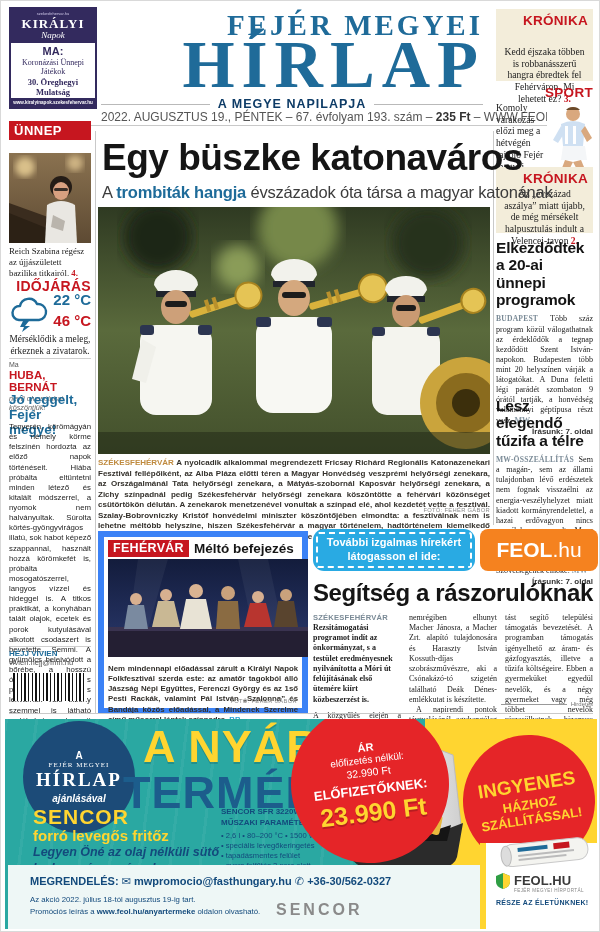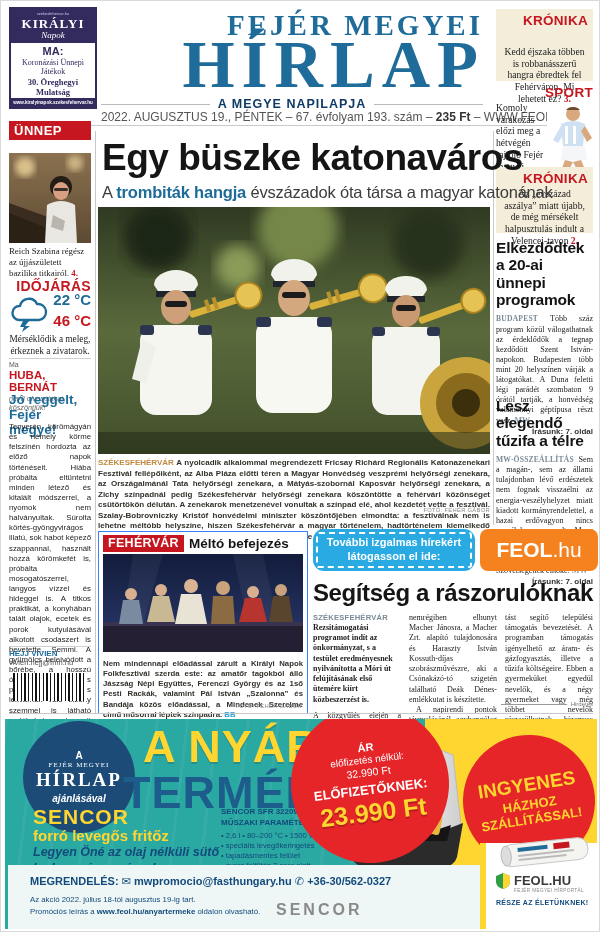--- a/index.html
+++ b/index.html
@@ -277,21 +277,21 @@
       <circle cx="368" cy="196" r="14" fill="#3c2f0c"></circle>
       <rect x="0" y="225" width="392" height="22" fill="#222a18" opacity=".55"></rect>
     </svg>
   </div>
 
   <p class="abs mcap jst" style="left:97px;top:457px;width:392px;margin:0;">
     <span class="mcap-label">SZÉKESFEHÉRVÁR </span><span>A nyolcadik alkalommal megrendezett Fricsay Richárd Regionális Katonazenekari Fesztivál fellépőiként, az Alba Pláza előtti téren a Magyar Honvédség veszprémi helyőrségi zenekara, az Országalmánál Tata helyőrségi zenekara, a Mátyás-szobornál Kaposvár helyőrségi zenekara, a Zichy színpadnál pedig Székesfehérvár helyőrségi zenekara köszöntötte a fehérvári közönséget csütörtökön délután. A zenekarok menetzenével vonultak a színpad elé, ahol kezdetét vette a fesztivál. Szalay-Bobrovniczky Kristóf honvédelmi miniszter köszöntőjében elmondta: a fesztiválnak nem is lehetne méltóbb helyszíne, hiszen Székesfehérvár a magyar történelem, hadtörténelem kiemelkedő települése. Úgy fogalmazott: büszke katonaváros, szinte alapítása óta. </span><span class="sign">STR</span>
   </p>
   <div class="abs credit rt" style="left:389px;top:506px;width:100px;">FOTÓ: FEHÉR GÁBOR</div>
 
-  <div class="abs" style="left:97px;top:530px;width:210px;height:183px;border:1px solid #3b82f6;box-sizing:border-box;background:#fff;">
+  <div class="abs" style="left:97px;top:530px;width:210px;height:183px;border:6px solid #3b82f6;box-sizing:border-box;background:#fff;">
     <div style="display:flex;align-items:center;gap:5px;padding:3px 4px 2px;">
       <span class="redbox" style="font-size:12.5px;padding:1px 5px 2px;letter-spacing:.3px;">FEHÉRVÁR</span>
       <span style="font-size:13.5px;font-weight:bold;color:#151515;">Méltó befejezés</span>
     </div>
     <div style="margin:0 4px;">
       <svg viewBox="0 0 200 98" width="200" height="98">
         <defs>
             <linearGradient id="fg" x1="0" y1="0" x2="0" y2="1">
           <stop offset="0" stop-color="#131c3c"></stop>
               <stop offset="1" stop-color="#2b3a6e"></stop>

